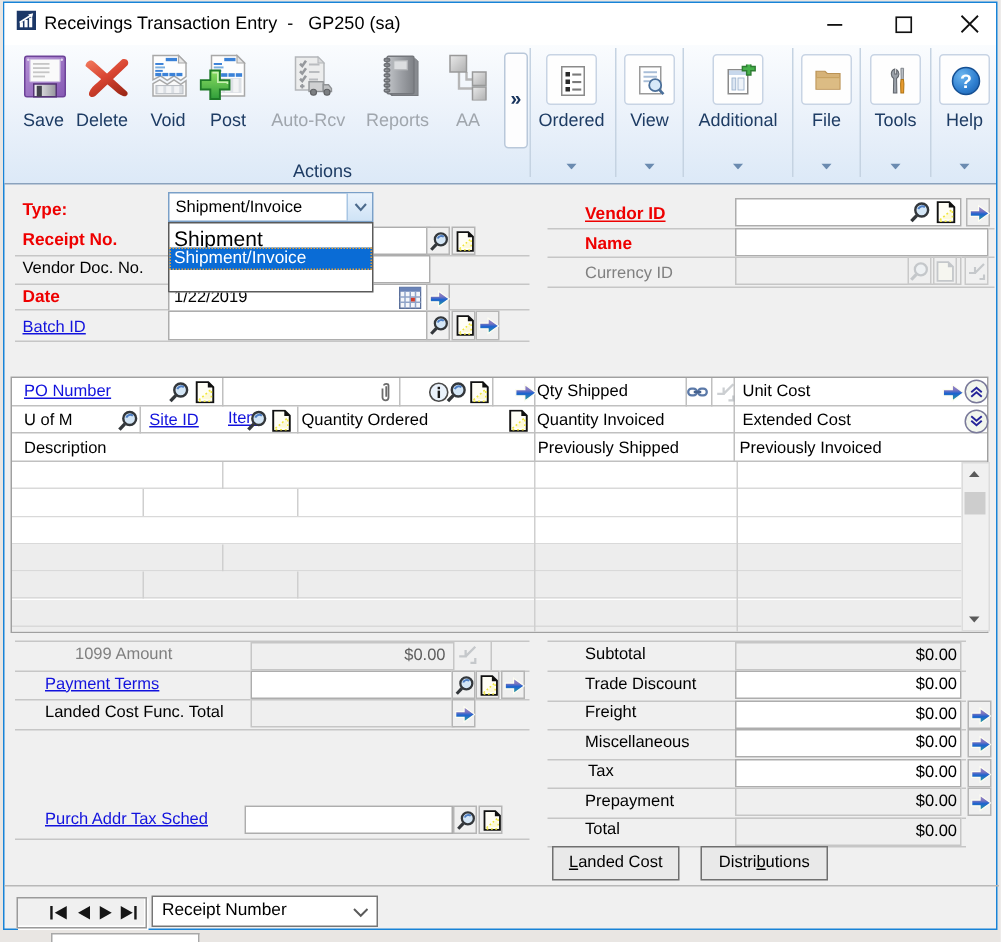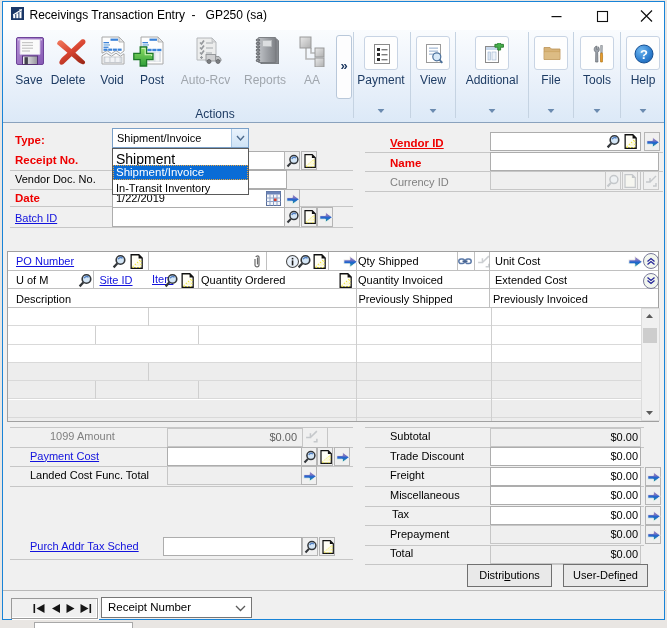--- a/index.html
+++ b/index.html
@@ -308,21 +308,21 @@
             <radialGradient id="hg" cx="0.35" cy="0.3" r="0.9">
               <stop offset="0" stop-color="#6db6ef"></stop>
               <stop offset="0.6" stop-color="#2f7fd0"></stop>
               <stop offset="1" stop-color="#1a5ca8"></stop>
             </radialGradient>
           </defs>
           <circle cx="11" cy="11" r="9" fill="url(#hg)" stroke="#154f92" stroke-width="1"></circle>
           <text x="11" y="15.5" font-size="13" font-weight="bold" fill="#fff" text-anchor="middle" font-family="Liberation Sans">?</text>
         </svg>
       </div>
-    <div class="tblbl" style="left:378px;">Payment</div>
+    <div class="tblbl" style="left:378px;">Ordered</div>
     <div class="tblbl" style="left:430px;">View</div>
     <div class="tblbl" style="left:489px;">Additional</div>
     <div class="tblbl" style="left:548px;">File</div>
     <div class="tblbl" style="left:594px;">Tools</div>
     <div class="tblbl" style="left:640px;">Help</div>
     <svg class="darr" style="left:378px;" viewBox="0 0 7 4">
         <path d="M0 0 L7 0 L3.5 4 Z" fill="#6b8bb0"></path>
       </svg>
     <svg class="darr" style="left:430px;" viewBox="0 0 7 4">
         <path d="M0 0 L7 0 L3.5 4 Z" fill="#6b8bb0"></path>
@@ -440,21 +440,20 @@
   
   <div class="abs" style="left:109px; top:126px; width:137px; height:20px; background:#fff; border:1px solid #7aa0c8;">
     <div class="abs" style="left:4px; top:3px; font-size:11px;">Shipment/Invoice</div>
     <div class="abs" style="right:0; top:0; width:17px; height:18px; background:linear-gradient(#eaf3fc,#cfe3f6); border-left:1px solid #a8c6e4;"><svg width="17" height="18">
           <path d="M5 7 L8.5 11 L12 7" stroke="#4d6b8d" stroke-width="1.4" fill="none"></path>
         </svg></div>
   </div>
   <div class="abs" style="left:109px; top:146px; width:137px; height:47px; background:#fff; border:1px solid #5a5a5a; z-index:30;">
     <div class="abs" style="left:0; top:0; width:100%; height:15.5px; font-size:14px; padding:2px 0 0 3px;">Shipment</div>
     <div class="abs" style="left:0; top:15.5px; width:100%; height:15.5px; background:#0a6cd6; color:#fff; font-size:11.5px; padding:1.5px 0 0 3px; outline:1px dotted #e8a33d; outline-offset:-1px;">Shipment/Invoice</div>
-    <div class="abs" style="left:0; top:31px; width:100%; height:15.5px; font-size:11px; padding:2px 0 0 3px;">In-Transit Inventory</div>
   </div>
   
   <div class="abs" id="grid" style="left:4px; top:248.5px; width:652px; height:171px; background:#fff; border:1px solid #a0a0a0;">
 
     <div class="abs" style="left:0; top:0; width:100%; height:19px; border-bottom:1px solid #c0c0c0;"></div>
     <div class="abs" style="left:0; top:19px; width:100%; height:18.5px; border-bottom:1px solid #c0c0c0;"></div>
     <div class="abs" style="left:0; top:37.5px; width:100%; height:19px; border-bottom:1px solid #c0c0c0;"></div>
     <div class="link" style="left:8px; top:3.5px;">PO Number</div>
     <div class="link" style="left:144px; top:21px;">Item</div>
     <div class="lbl" style="left:350px; top:3.5px;">Qty Shipped</div>
@@ -570,21 +569,21 @@
   <div class="hline" style="left:7px; top:425px; width:343px;"></div>
   <div class="hline" style="left:7px; top:444.5px; width:343px;"></div>
   <div class="hline" style="left:7px; top:464px; width:343px;"></div>
   <div class="hline" style="left:7px; top:483.5px; width:343px;"></div>
   <div class="lblg" style="left:27px; top:428px;margin-left:20px;">1099 Amount</div>
   <div class="fldd" style="left:164px; top:425.5px; width:136px;"></div>
   <div class="money" style="left:164px; top:428.5px; width:130px; color:#5f5f5f;">$0.00</div><div class="abs" style="left:324px; top:425.5px; width:1px; height:19px; background:#c6c6c6;"></div>
   <svg class="abs" style="left:301px; top:427px;" width="15" height="15" viewBox="0 0 14 14">
       <use href="#i-exp-d"></use>
     </svg>
-  <div class="link" style="left:27px; top:447.5px;">Payment Cost</div>
+  <div class="link" style="left:27px; top:447.5px;">Payment Terms</div>
   <div class="fld" style="left:164px; top:444.5px; width:136px;"></div>
   <div class="ibtn" style="left:297.5px; top:444.5px;">
       <svg width="14" height="14" viewBox="0 0 14 14">
         <use href="#i-mag"></use>
       </svg>
     </div>
   <div class="ibtn" style="left:314px; top:444.5px;">
       <svg width="14" height="14" viewBox="0 0 14 14">
         <use href="#i-paper"></use>
       </svg>
@@ -658,22 +657,22 @@
   <div class="money" style="left:487px; top:526px; width:148px;">$0.00</div>
   <div class="ibtn" style="left:641.5px; top:523px;">
       <svg width="14" height="14" viewBox="0 0 14 14">
         <use href="#i-arr"></use>
       </svg>
     </div>
   <div class="lbl" style="left:387px; top:545px;">Total</div>
   <div class="fldd" style="left:487px; top:542.5px; width:151px;"></div>
   <div class="money" style="left:487px; top:545.5px; width:148px;">$0.00</div>
   
+  <div class="abs" style="left:365px; top:562px; width:85px; height:23px; background:#e9e9e9; border:1px solid #707070; font-size:11px; text-align:center; line-height:21px;"><u>L</u>anded Cost</div>
   <div class="abs" style="left:464px; top:562px; width:85px; height:23px; background:#e9e9e9; border:1px solid #707070; font-size:11px; text-align:center; line-height:21px;">Distri<u>b</u>utions</div>
-  <div class="abs" style="left:560px; top:562px; width:85px; height:23px; background:#e9e9e9; border:1px solid #707070; font-size:11px; text-align:center; line-height:21px;">User-Defi<u>n</u>ed</div>
   
   <div class="abs" style="left:0; top:588px; width:663px; height:1px; background:#b8b8b8;"></div>
   <div class="abs" style="left:8px; top:595.5px; width:87px; height:21px; background:#f0f0f0; border:1px solid #9a9a9a; box-shadow:inset -1px -1px 0 #ffffff, 1px 1px 0 #ffffff;">
     <svg width="85" height="19" viewBox="0 0 85 19">
         <g fill="#151515">
           <rect x="21.5" y="5" width="1.6" height="9"></rect>
           <path d="M32.5 5 L32.5 14 L24.5 9.5 Z"></path>
           <path d="M48 5 L48 14 L40 9.5 Z"></path>
           <path d="M54.5 5 L54.5 14 L62.5 9.5 Z"></path>
           <path d="M68.5 5 L68.5 14 L76.5 9.5 Z"></path>

